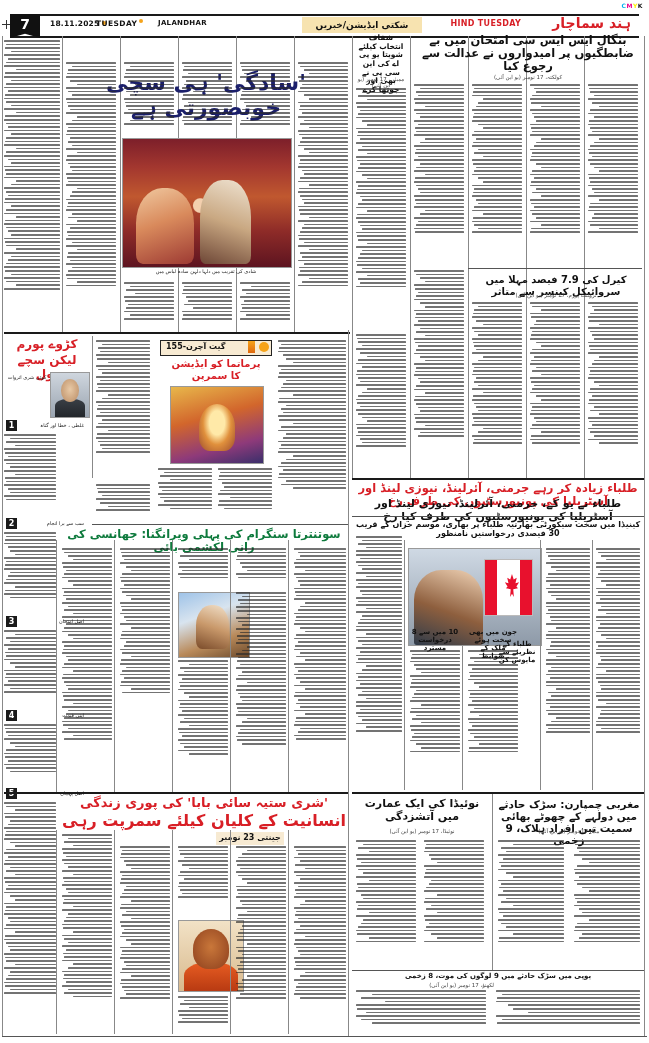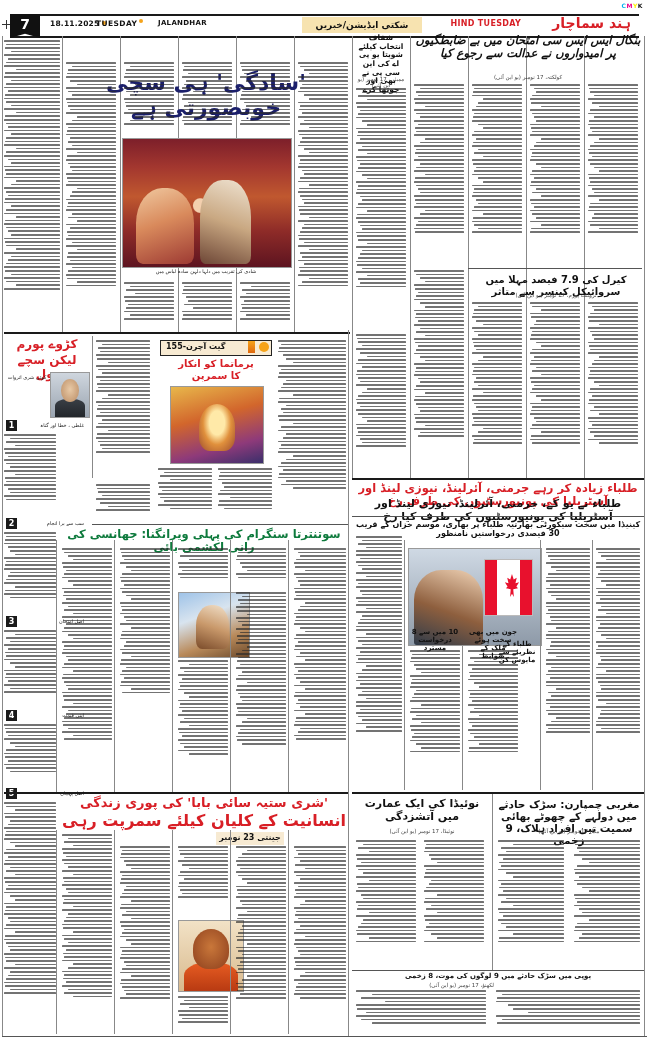--- a/index.html
+++ b/index.html
@@ -443,21 +443,21 @@
       <div class="ln s3"></div>
       <div class="ln s1"></div>
       <div class="ln s6"></div>
       <div class="ln s4"></div>
       <div class="ln s2"></div>
       <div class="ln s1"></div>
       <div class="ln s3"></div>
       <div class="ln s1"></div>
   </div>
 
-  <div class="headline hl-black" style="left:414px;top:34px;width:228px;font-size:11.5px;position:absolute;font-style:italic;">بنگال ایس ایس سی امتحان میں بے ضابطگیوں پر امیدواروں نے عدالت سے رجوع کیا</div>
+  <div class="headline hl-black" style="left:414px;top:34px;width:228px;font-size:11.5px;position:absolute;">بنگال ایس ایس سی امتحان میں بے ضابطگیوں پر امیدواروں نے عدالت سے رجوع کیا</div>
   <div class="byline" style="position:absolute;left:414px;top:74px;width:228px;text-align:center;">کولکتہ، 17 نومبر (یو این آئی)</div>
 
   <div class="utext tiny col" style="left:414px;top:84px;width:50px;height:180px;">
     <div class="ln s1"></div>
       <div class="ln s3"></div>
       <div class="ln s2"></div>
       <div class="ln s6"></div>
       <div class="ln s1"></div>
       <div class="ln s4"></div>
       <div class="ln s5"></div>
@@ -1091,21 +1091,21 @@
       <div class="ln s6"></div>
       <div class="ln s3"></div>
       <div class="ln s1"></div>
   </div>
 
   <div class="panelbox tintbox" style="left:160px;top:340px;width:112px;height:16px;"></div>
   <div style="position:absolute;left:166px;top:342px;font-size:8px;direction:rtl;font-weight:700;">گیت آچرن-155</div>
   <div class="flagicon" style="left:248px;top:341px;"></div>
   <div class="sunicon" style="left:259px;top:342px;"></div>
 
-  <div class="headline hl-red" style="left:158px;top:358px;width:116px;font-size:10px;position:absolute;">پرماتما کو انکار</div>
+  <div class="headline hl-red" style="left:158px;top:358px;width:116px;font-size:10px;position:absolute;">پرماتما کو ایڈیشن</div>
   <div class="headline hl-red" style="left:158px;top:370px;width:116px;font-size:10px;position:absolute;">کا سمرپن</div>
   <div class="photo ph-bhagwat" style="left:170px;top:386px;width:92px;height:76px;"></div>
 
   <div class="utext tiny col" style="left:278px;top:340px;width:68px;height:180px;">
     <div class="ln s1"></div>
       <div class="ln s2"></div>
       <div class="ln s4"></div>
       <div class="ln s1"></div>
       <div class="ln s6"></div>
       <div class="ln s3"></div>

